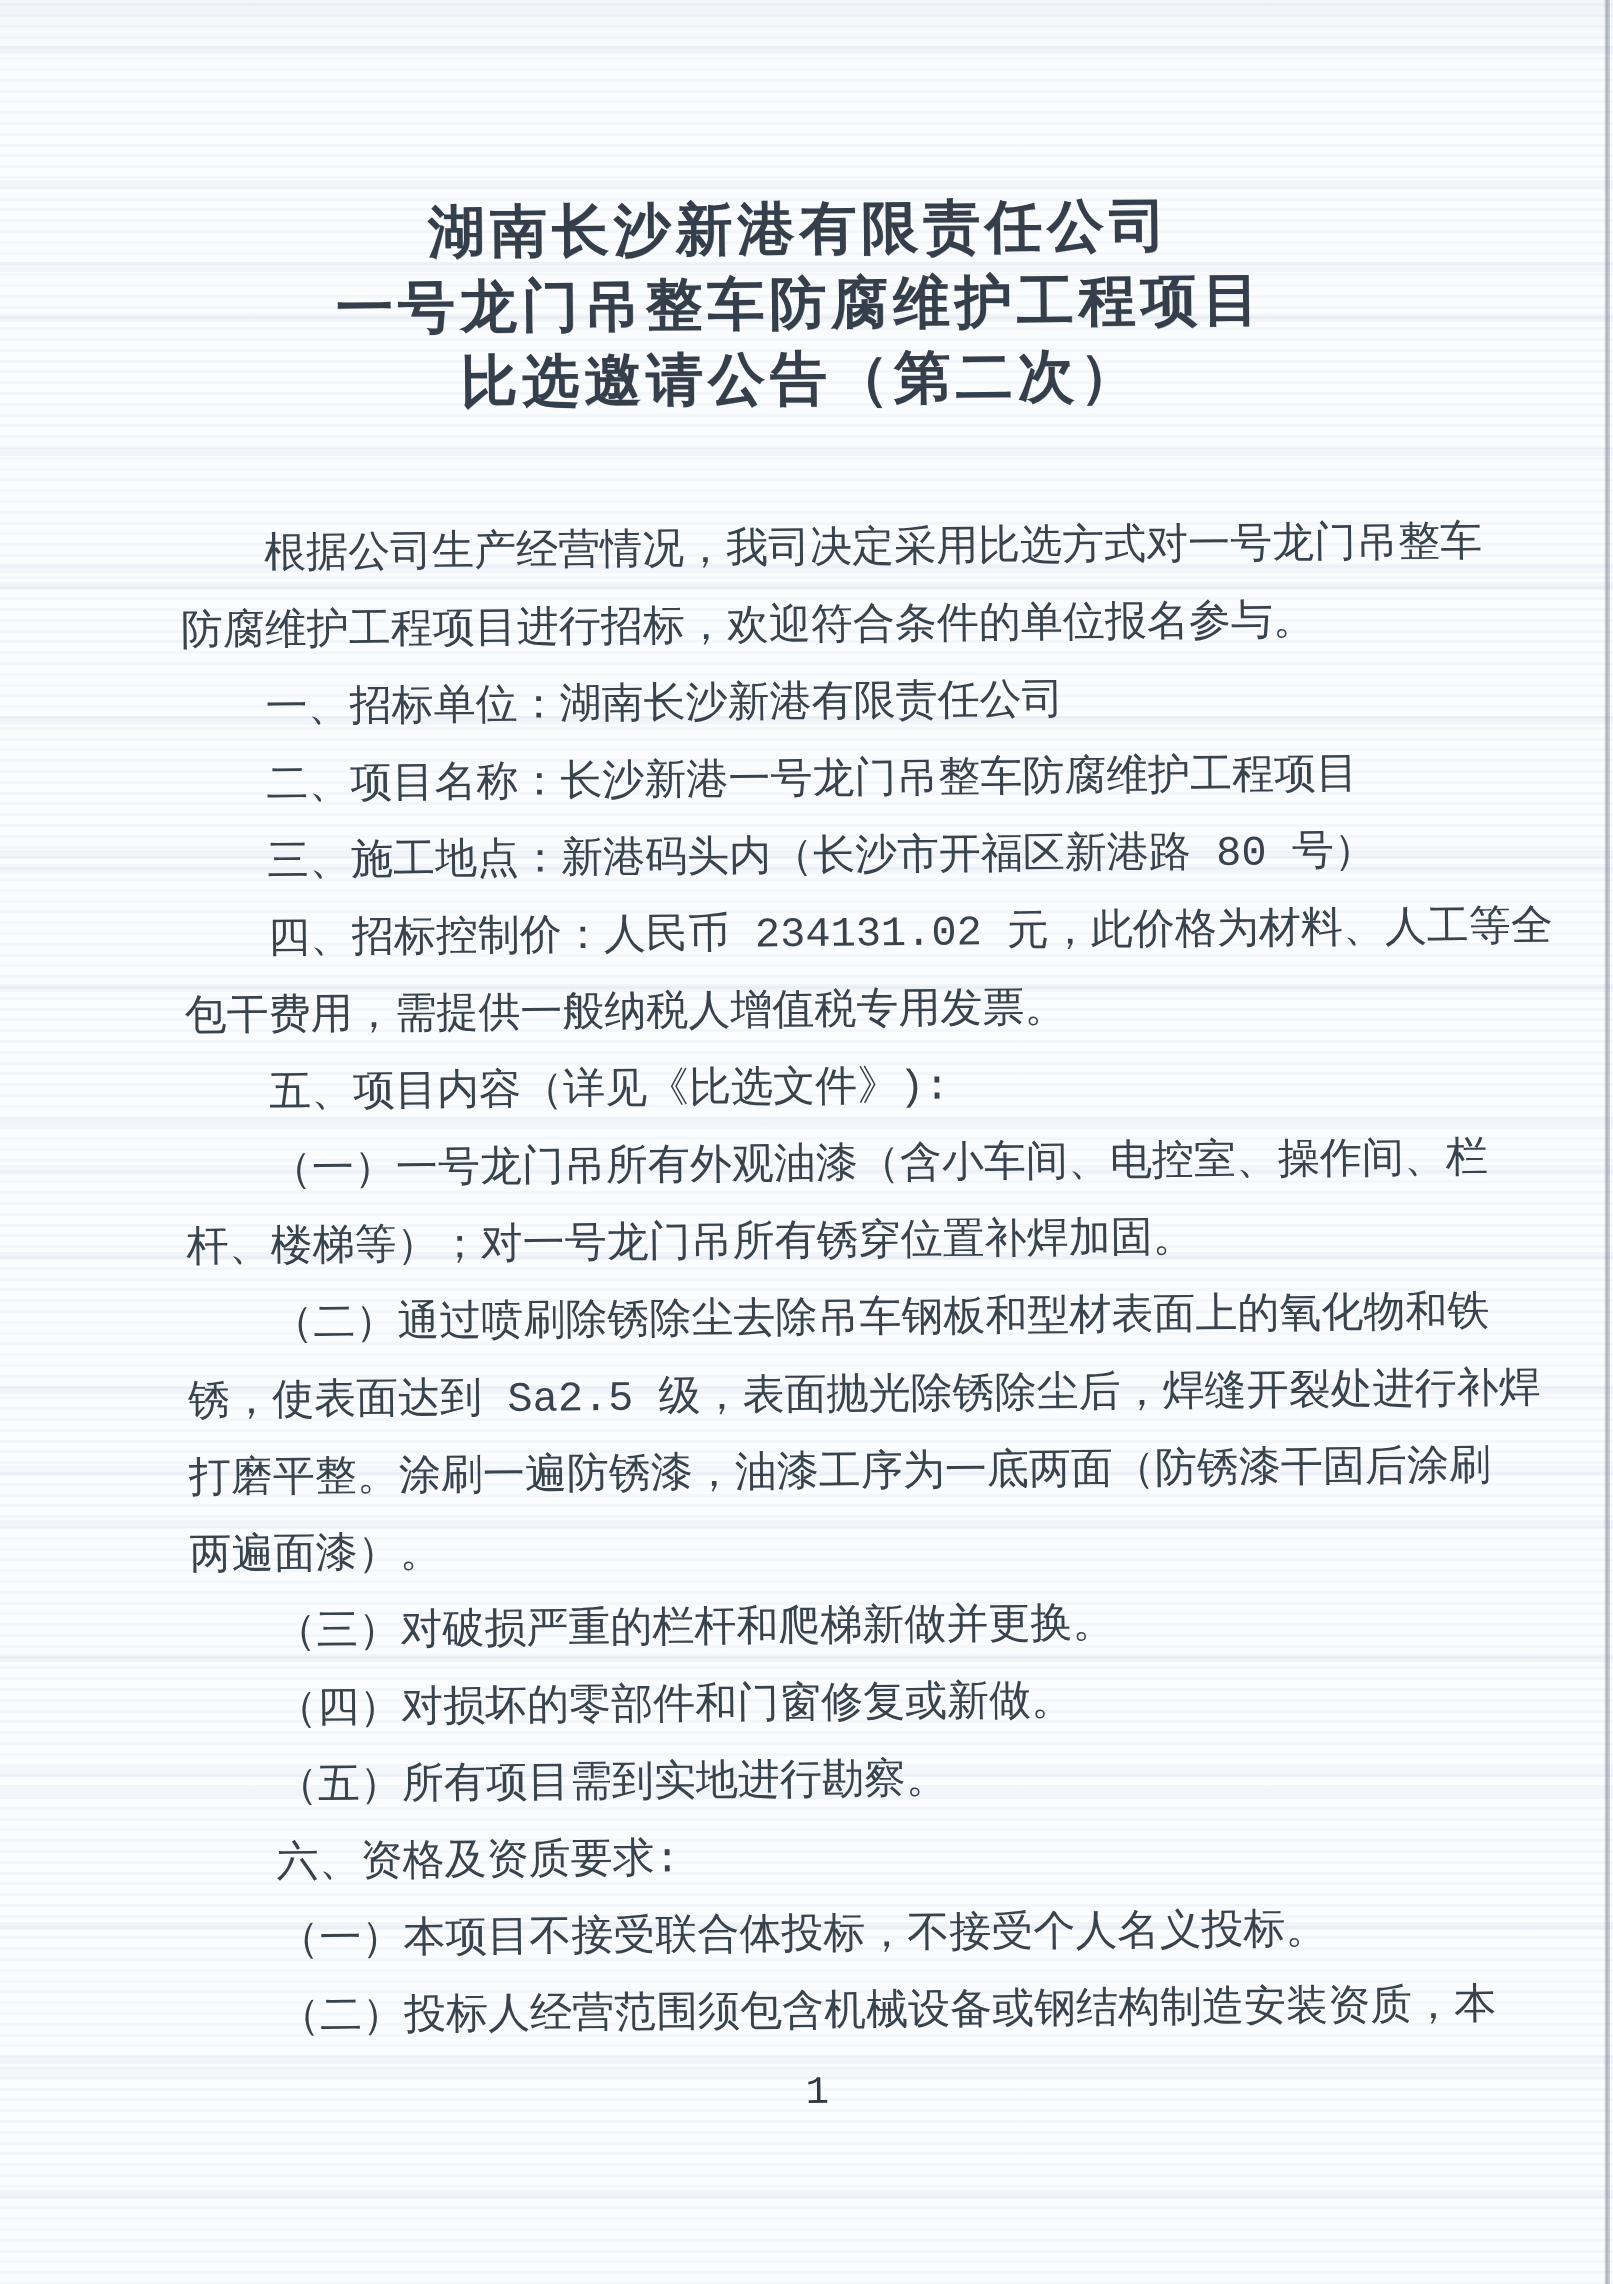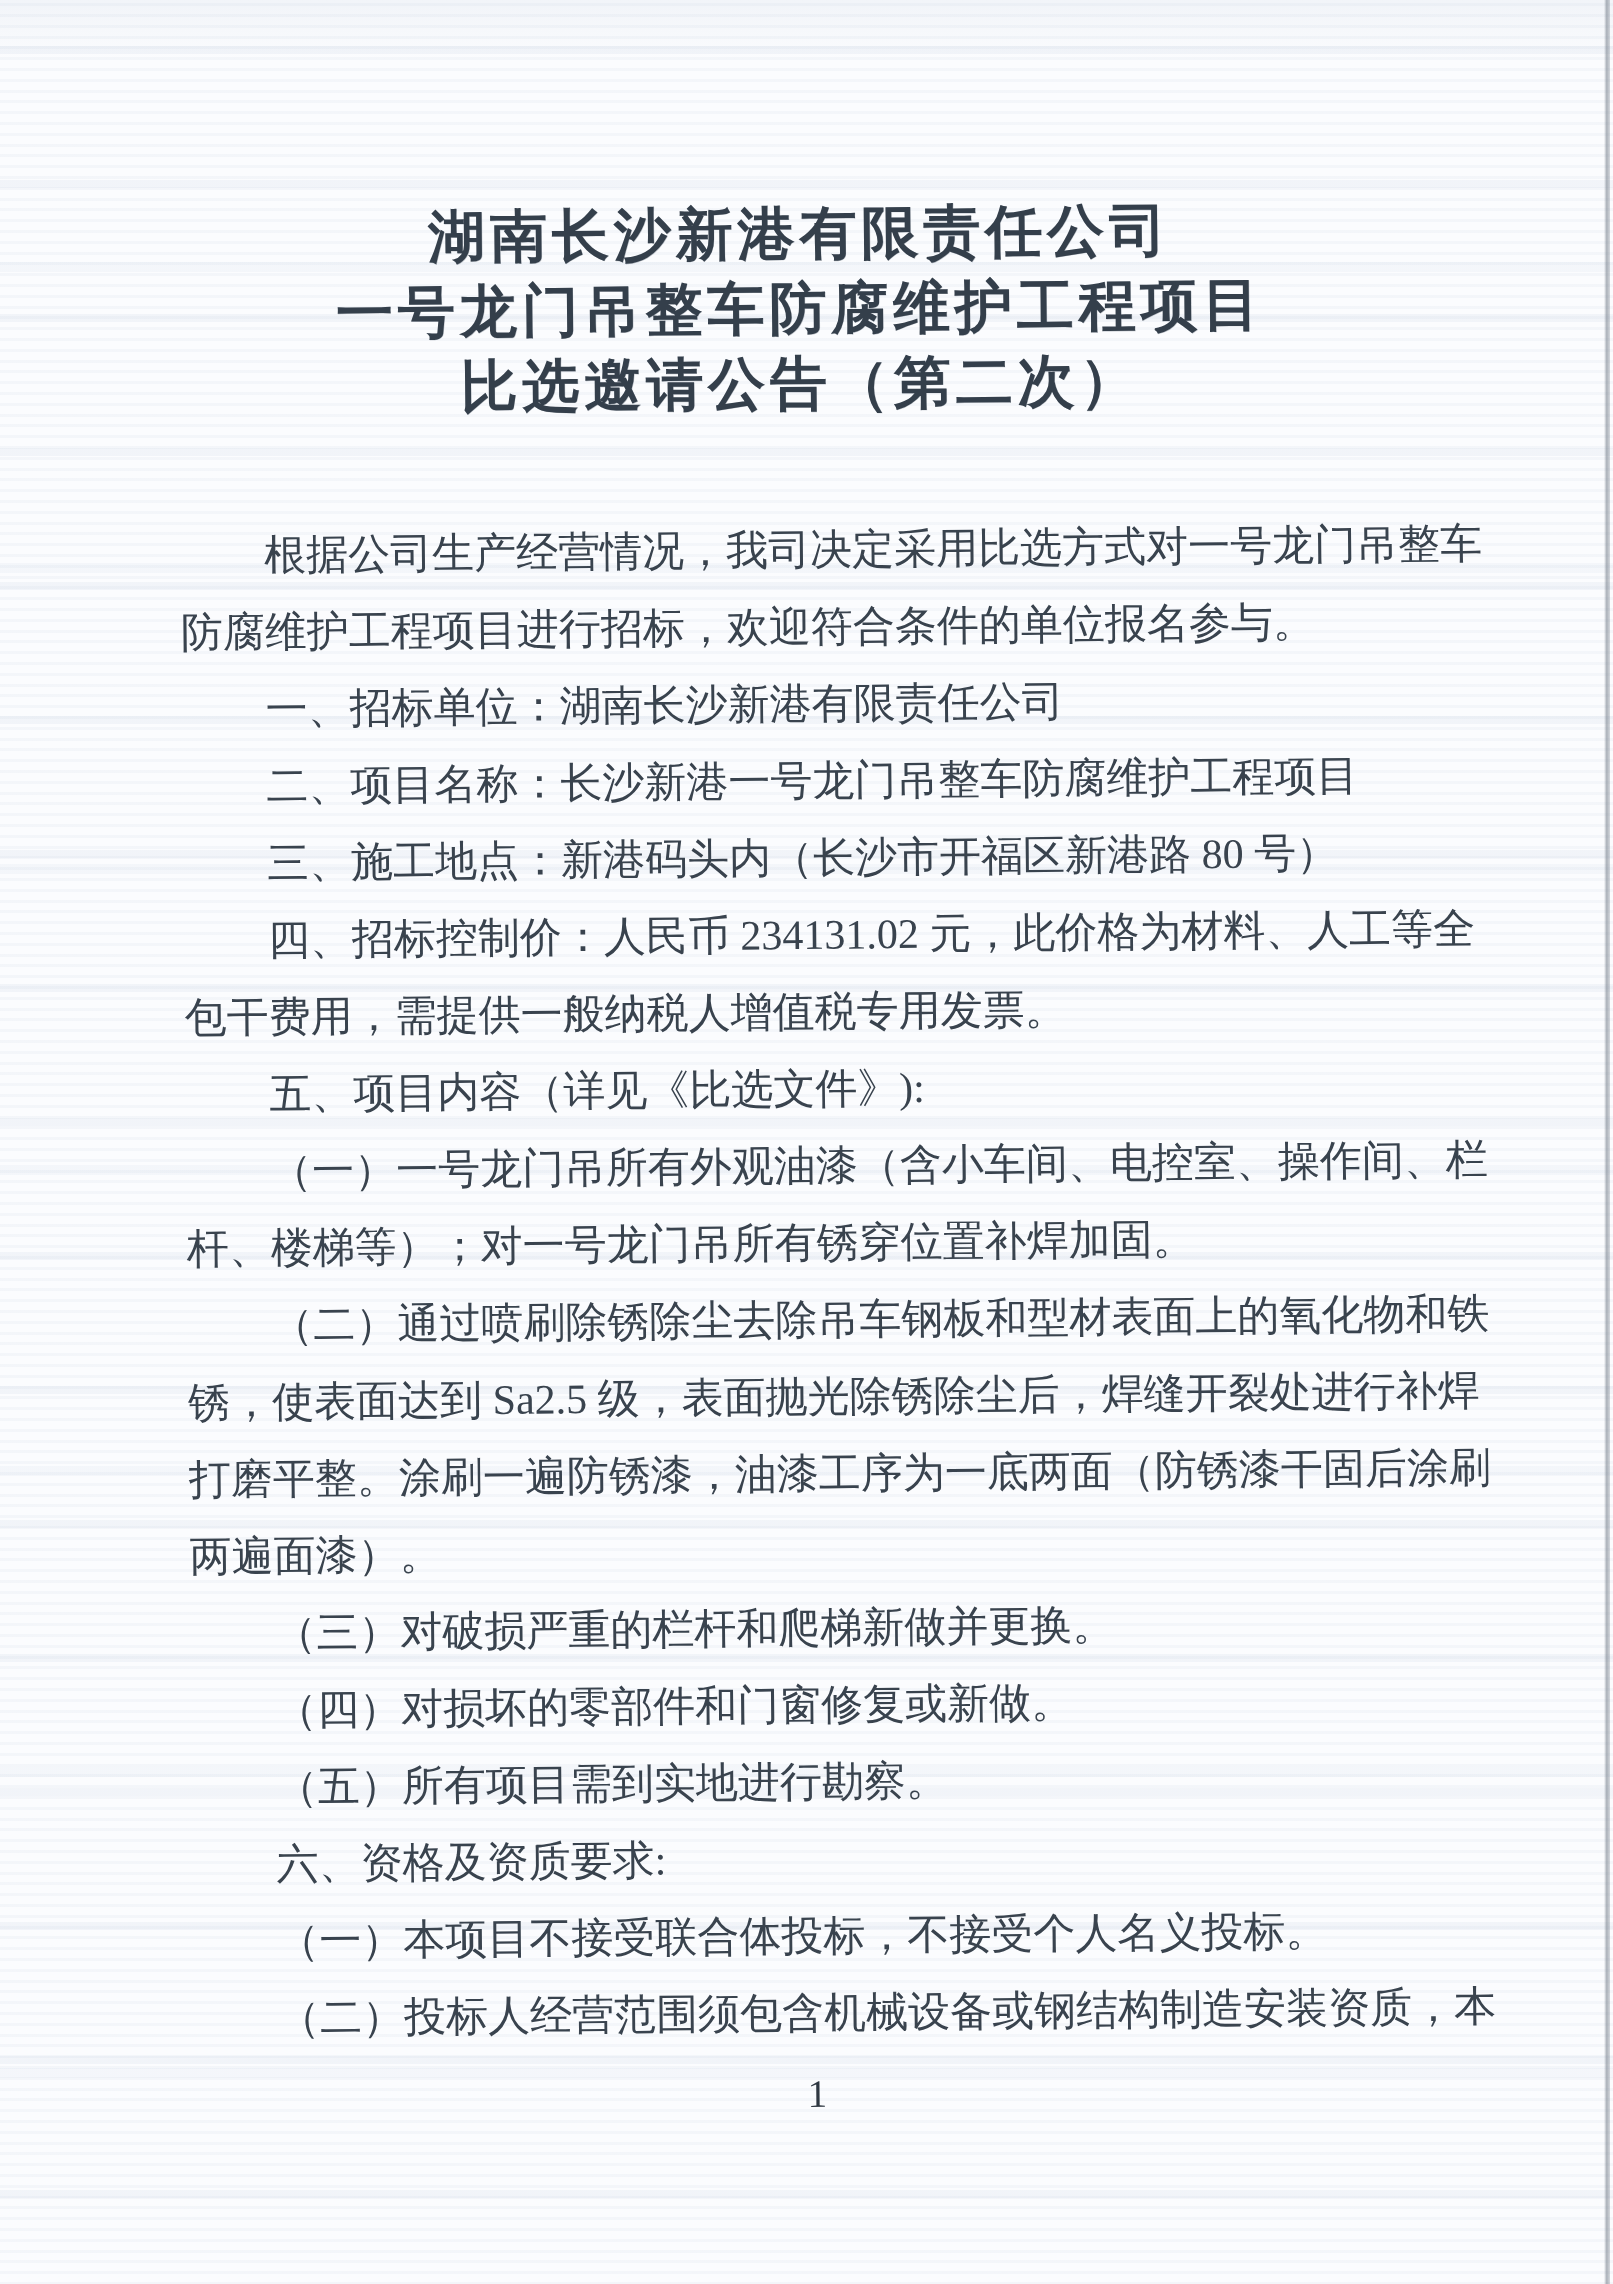--- a/index.html
+++ b/index.html
@@ -13,21 +13,21 @@
     height: 2285px;
     margin: 0 auto;
     overflow: hidden;
     background-color: #fbfcfe;
     
     background-image:
       repeating-linear-gradient(0deg, rgba(198,209,224,0.14) 0 2.9px, rgba(255,255,255,0) 2.9px 10.8px),
       repeating-linear-gradient(0deg, rgba(255,255,255,0) 0 87px, rgba(203,213,228,0.20) 87px 95px, rgba(255,255,255,0) 95px 134px),
       repeating-linear-gradient(0deg, rgba(255,255,255,0) 0 207px, rgba(208,218,232,0.17) 207px 217px, rgba(255,255,255,0) 217px 301px),
       linear-gradient(180deg, rgba(215,223,234,0.25) 0 5.9px, rgba(255,255,255,0) 59px);
-    font-family: Liberation Serif, serif;
+    font-family: Liberation Mono, monospace;
     color: #333d48;
   }
   
   .scan-edge-right {
     position: absolute;
     top: 0;
     bottom: 0;
     right: 2.9px;
     width: 5.9px;
     background: linear-gradient(90deg, rgba(122,131,143,0) 0%, rgba(122,131,143,0.62) 45%, rgba(122,131,143,0.30) 100%);

